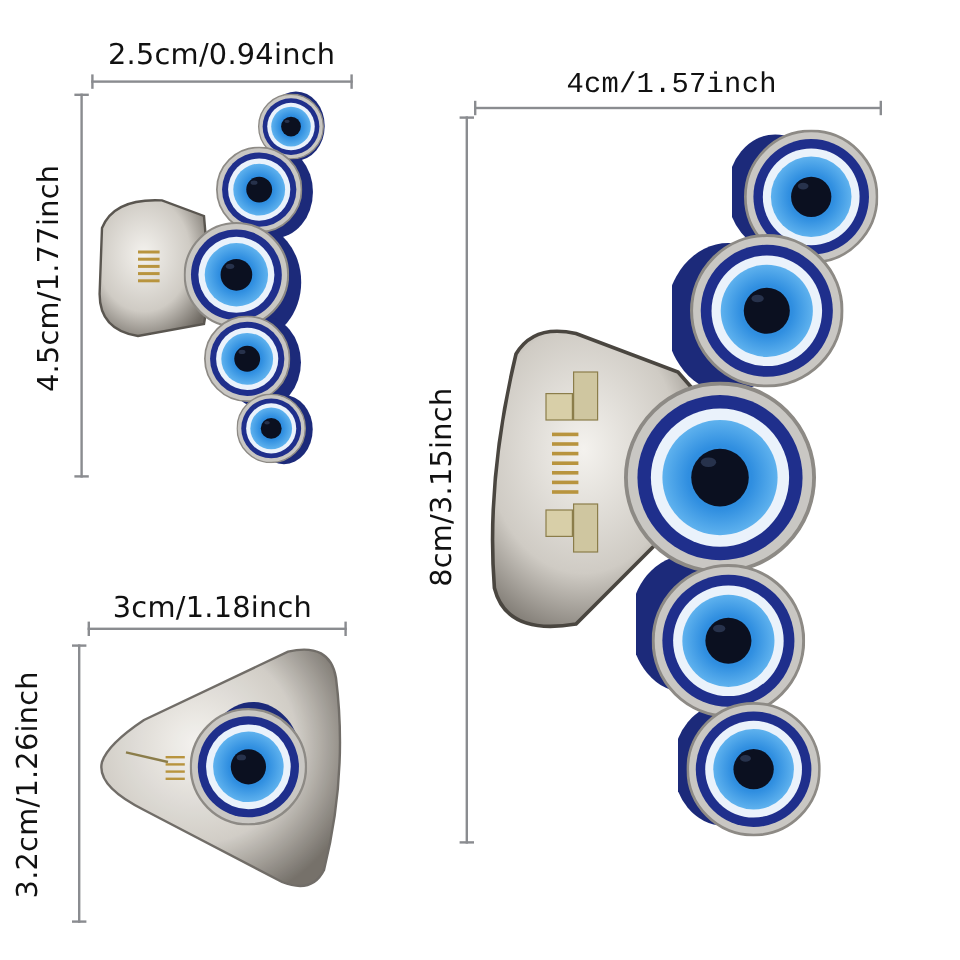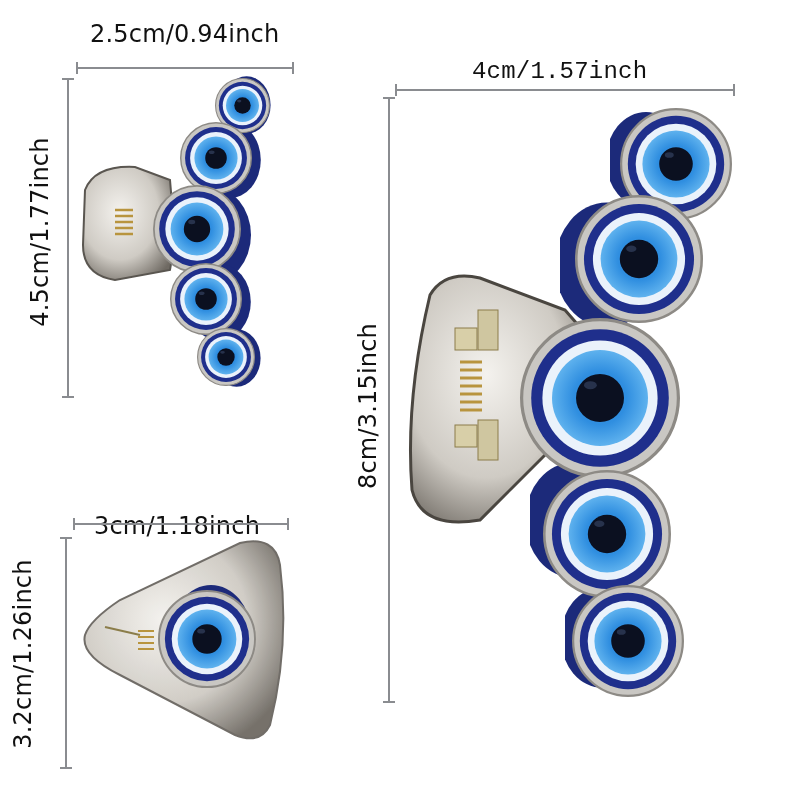--- a/index.html
+++ b/index.html
@@ -37,21 +37,21 @@
       <circle r="15" fill="#0b1020"></circle>
       <ellipse cx="-6" cy="-8" rx="4" ry="2.5" fill="#3a4a6a" opacity="0.6"></ellipse>
     </symbol>
     <symbol id="eyeSide" viewBox="-50 -50 100 100">
       <ellipse cx="-14" cy="0" rx="40" ry="48" fill="#1c2a7a"></ellipse>
     </symbol>
   </defs>
 </svg>
 
 <div>
-  <div class="dim-label" style="left:90px; top:20px;">2.5cm/0.94inch</div>
+  <div class="dim-label" style="left:90px; top:31px;">2.5cm/0.94inch</div>
   <div class="hline" style="left:76px; top:67px; width:218px;"></div>
 
   <div class="dim-label vlabel" style="left:-70px; top:218px; width:220px; text-align:center;">4.5cm/1.77inch</div>
   <div class="vline" style="left:67px; top:78px; height:320px;"></div>
 
   <svg style="left:75px; top:70px;" width="210" height="330">
 
     <path d="M10 120 Q20 95 60 97 L95 110 L100 170 L95 200 L40 210 Q8 205 8 175 Z" fill="url(#acrylic)" stroke="#5a5650" stroke-width="2"></path>
 
     <g stroke="#b8943e" stroke-width="2.5">
@@ -109,21 +109,21 @@
 
     <use href="#eye" x="220" y="8" width="112" height="112"></use>
     <use href="#eye" x="175" y="95" width="128" height="128"></use>
     <use href="#eye" x="120" y="218" width="160" height="160"></use>
     <use href="#eye" x="143" y="370" width="128" height="128"></use>
     <use href="#eye" x="172" y="485" width="112" height="112"></use>
   </svg>
 </div>
 
 <div>
-  <div class="dim-label" style="left:94px; top:512px;">3cm/1.18inch</div>
+  <div class="dim-label" style="left:94px; top:492px;">3cm/1.18inch</div>
   <div class="hline" style="left:73px; top:523px; width:216px;"></div>
 
   <div class="dim-label vlabel" style="left:-87px; top:640px; width:220px; text-align:center;">3.2cm/1.26inch</div>
   <div class="vline" style="left:65px; top:537px; height:232px;"></div>
 
   <svg style="left:80px; top:535px;" width="210" height="210">
     <path d="M5 100 Q10 85 40 65 L160 8 Q195 0 200 30 Q210 110 190 190 Q180 210 155 200 L40 140 Q0 120 5 100 Z" fill="url(#acrylic)" stroke="#6a6660" stroke-width="2" opacity="0.95"></path>
 
     <line x1="25" y1="92" x2="60" y2="100" stroke="#8b7d4a" stroke-width="2"></line>
     <g stroke="#b8943e" stroke-width="2">

